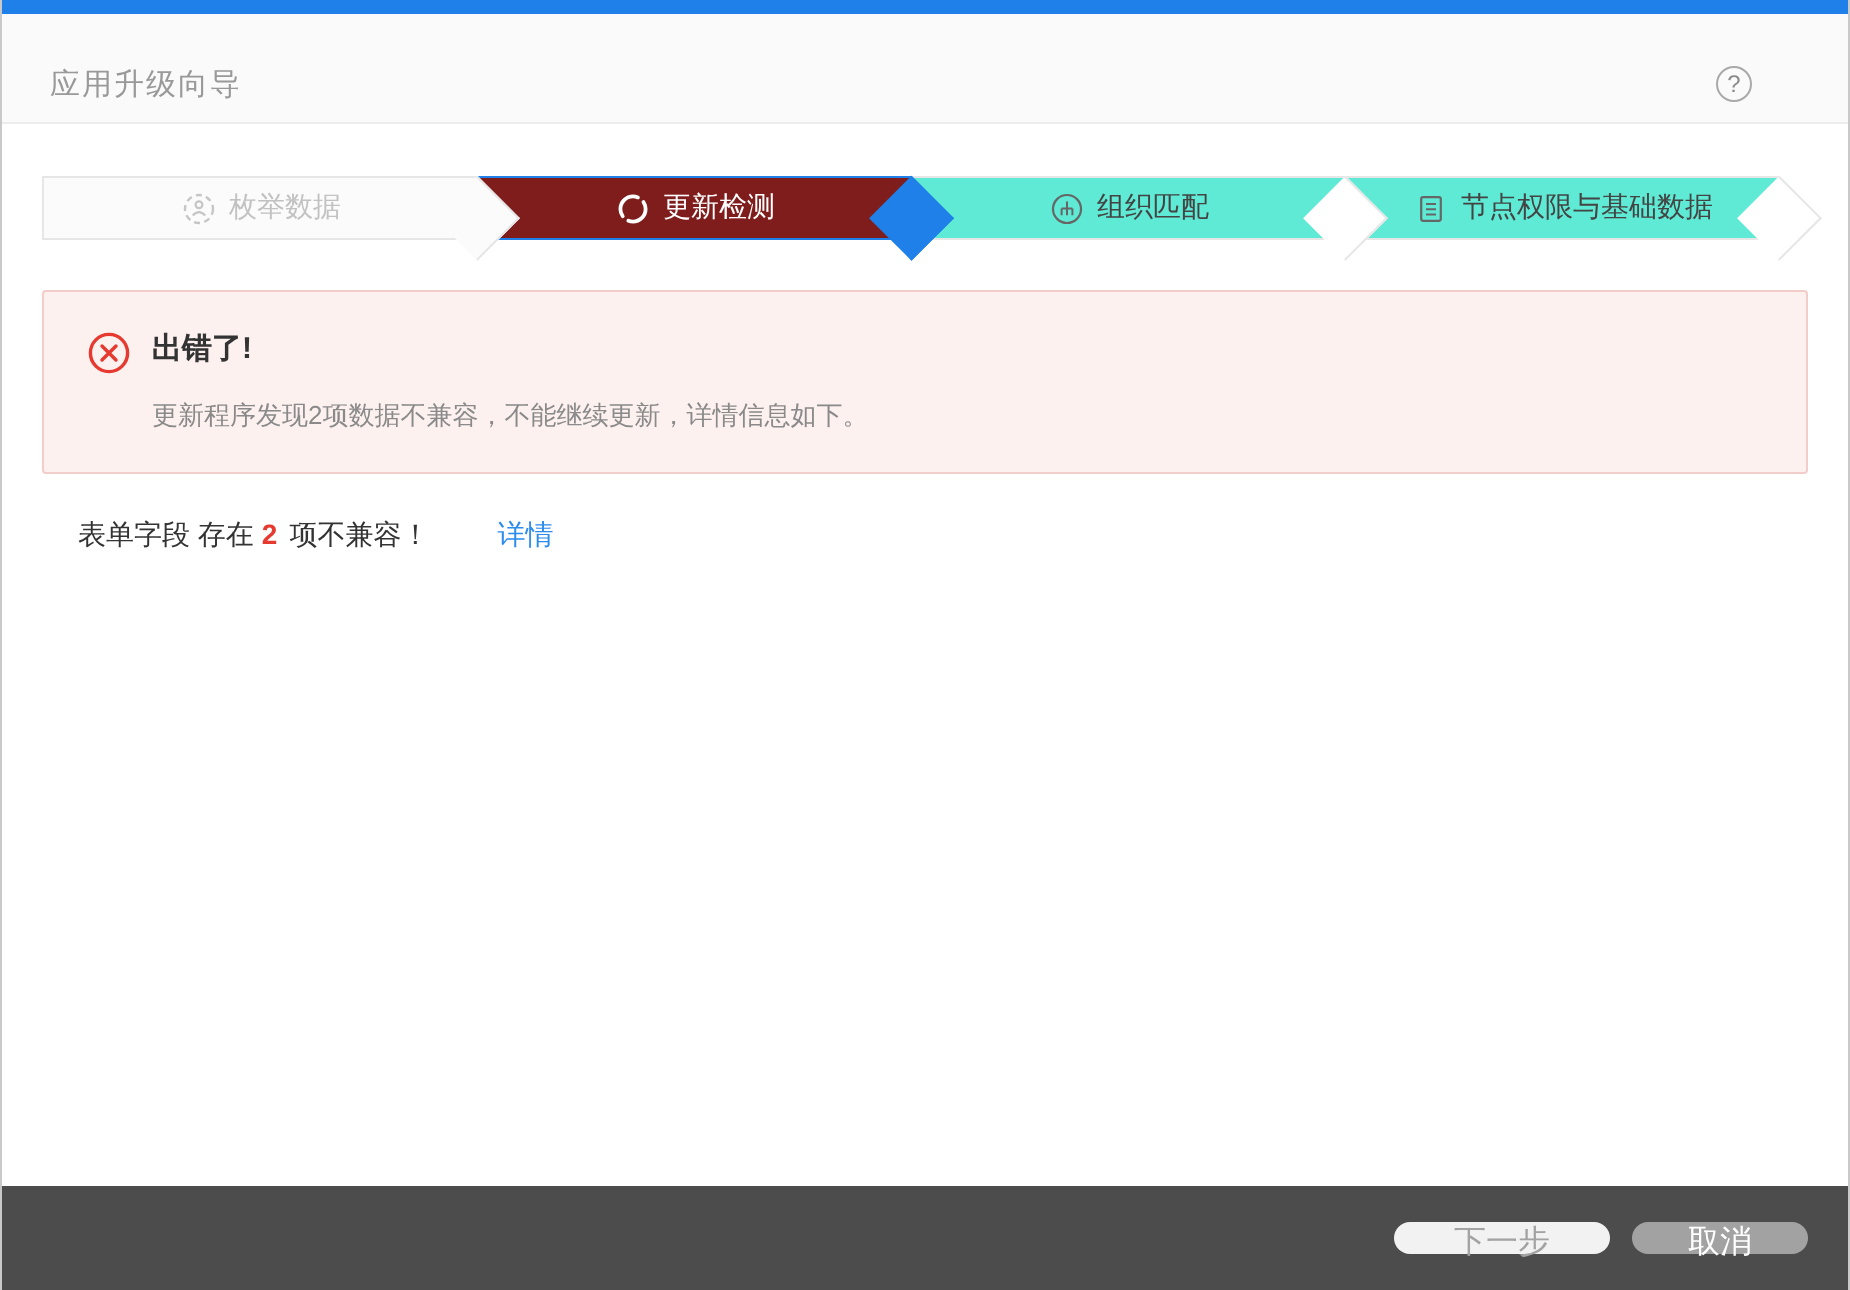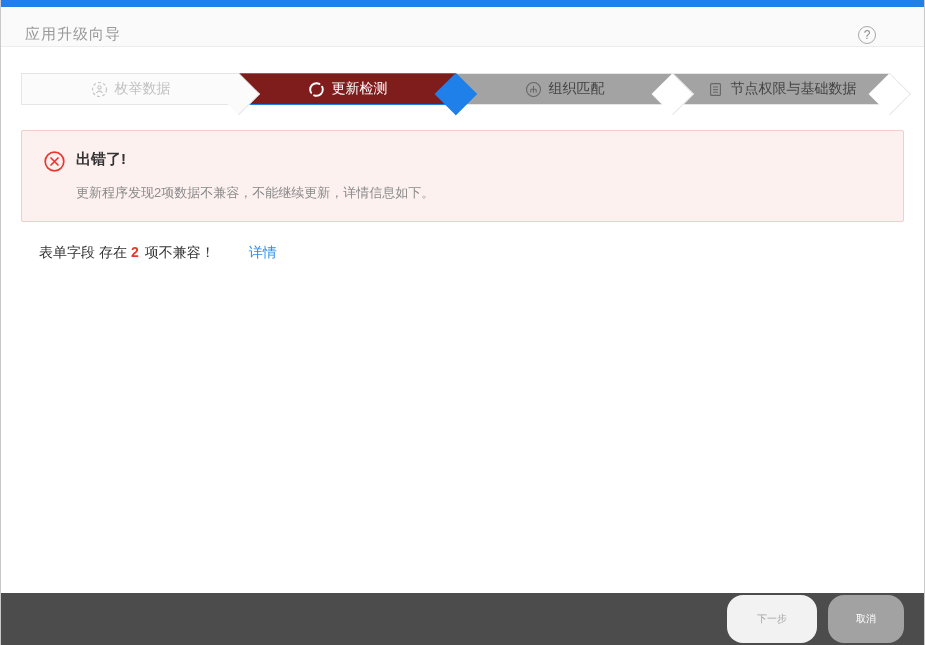--- a/index.html
+++ b/index.html
@@ -11,21 +11,21 @@
   }
   .window {
     width: 925px; height: 645px;
     border-left: 1px solid #c9c9c9;
     border-right: 1px solid #c9c9c9;
     display: flex; flex-direction: column;
     background: #fff;
   }
   .topbar { height: 7px; background: #1e80e8; flex: none; }
   .header {
-    height: 40px; flex: none;
+    height: 55px; flex: none;
     background: #fafafa;
     border-bottom: 1px solid #ececec;
     display: flex; align-items: center;
     padding: 16px 48px 0 24px;
   }
   .page-title { font-size: 15px; color: #999; letter-spacing: 1px; }
   .header .spacer { flex: 1; }
   .help {
     width: 18px; height: 18px; border-radius: 50%;
     border: 1px solid #a9a9a9; color: #8a8a8a;
@@ -39,21 +39,21 @@
     display: flex; height: 32px; width: calc(100% - 14px);
     position: relative;
   }
   .step {
     flex: 1; position: relative;
     display: flex; align-items: center; justify-content: center;
     gap: 7px;
     font-size: 14px;
     border-top: 1px solid #e6e6e6;
     border-bottom: 1px solid #e6e6e6;
-    background: #a3a3a3;
+    background: #5eead4;
     white-space: nowrap;
   }
   .step .lbl, .step .ic { position: relative; z-index: 2; }
   .step::after {
     content: "";
     position: absolute;
     top: 5.2px; right: -14.4px;
     width: 28.5px; height: 28.5px;
     transform: rotate(45deg);
     background: #fff;
@@ -99,22 +99,22 @@
   .details-link { color: #2b8ced; text-decoration: none; margin-left: 34px; cursor: pointer; }
 
   
   .footer {
     height: 52px; flex: none;
     background: #4c4c4c;
     display: flex; align-items: center; justify-content: flex-end;
     padding-right: 20px; gap: 11px;
   }
   .btn {
-    height: 48px; border: none; border-radius: 16px;
-    font-size: 10px; font-family: inherit;
+    height: 16px; border: none; border-radius: 16px;
+    font-size: 16px; font-family: inherit;
     cursor: pointer; padding: 0 28px;
   }
   .btn-next { background: #f2f2f2; color: #a3a3a3; padding: 0 30px; }
   .btn-cancel { background: #a2a2a2; color: #fff; }
 </style>
 </head>
 <body>
 
 <div class="window">
 

